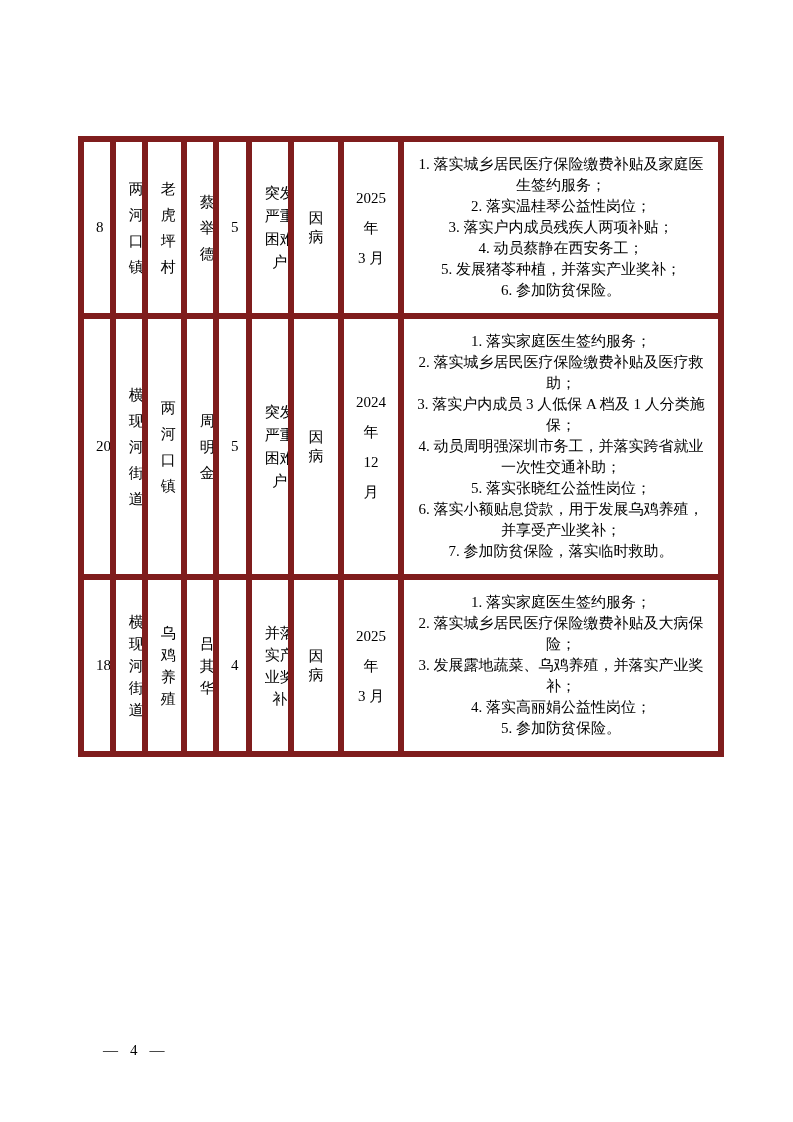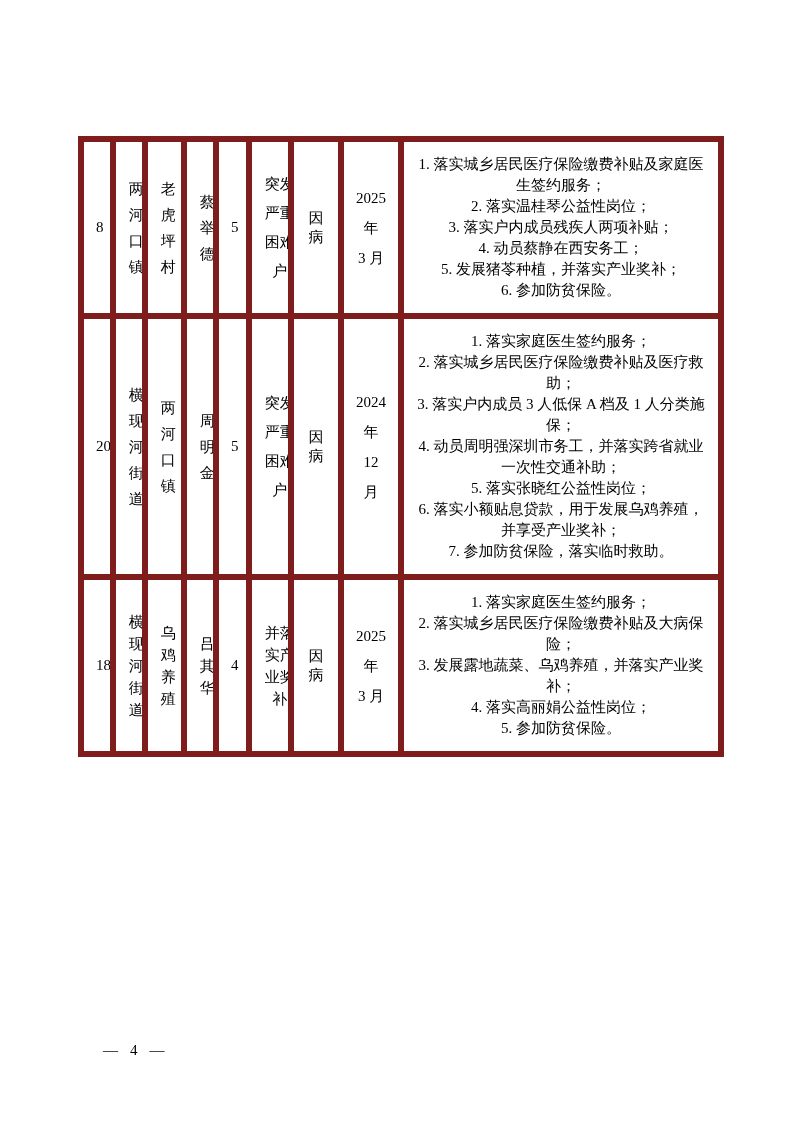--- a/index.html
+++ b/index.html
@@ -42,21 +42,21 @@
     width: 1.05em;
     margin: 0 auto;
     word-break: break-all;
     line-height: 26px;
     text-align: right;
   }
   .vstack2 {
     width: 2.1em;
     margin: 0 auto;
     word-break: break-all;
-    line-height: 29px;
+    line-height: 23px;
     text-align: center;
   }
   tr.tight .vstack, tr.tight .vstack2 { line-height: 22px; }
   .cell-date {
     text-align: left;
     white-space: pre-line;
     padding: 0 2px 0 7px;
     line-height: 30px;
   }
   .cell-measures {

